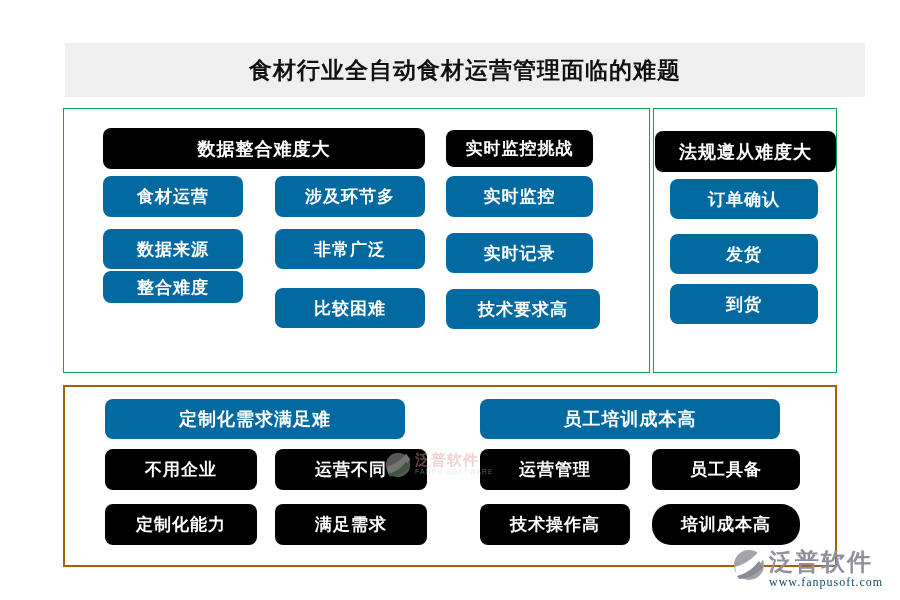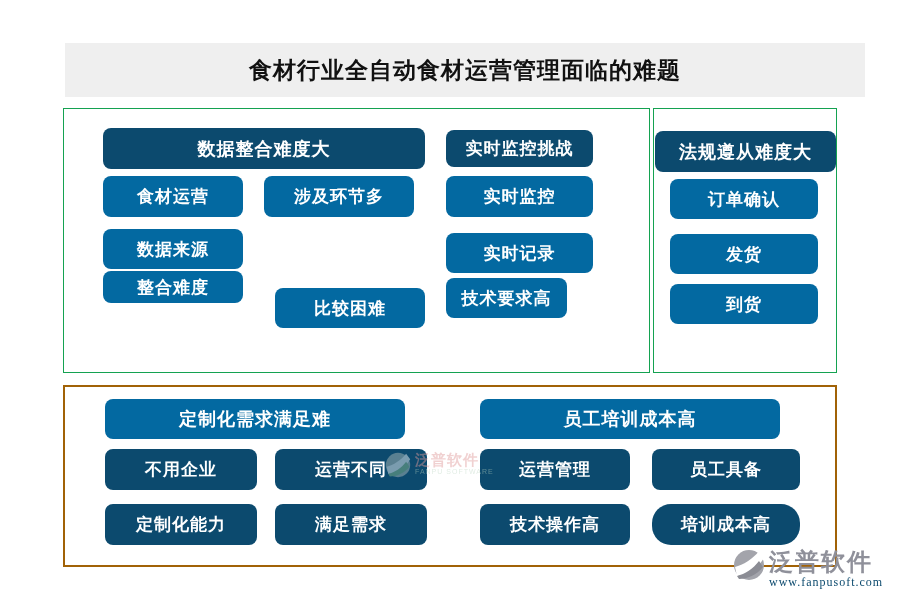--- a/index.html
+++ b/index.html
@@ -16,21 +16,21 @@
   .panel-green{border:1px solid #14a251;}
   .panel-cyan{border:2px solid #a16207;}
   .p1{left:63px;top:108px;width:587px;height:265px;}
   .p2{left:653px;top:108px;width:184px;height:265px;}
   .p3{left:63px;top:385px;width:774px;height:182px;}
   .pill{
     position:absolute;display:flex;align-items:center;justify-content:center;
     color:#ffffff;font-weight:bold;border-radius:8px;font-size:17px;letter-spacing:1px;
     box-sizing:border-box;white-space:nowrap;
   }
-  .green{background:#0c4a6e;}
+  .green{background:#000000;}
   .blue{background:#0369a1;}
   .hdr{font-size:18px;}
   
   .wm{position:absolute;display:flex;align-items:flex-start;z-index:5;}
   .wm-mid{left:385px;top:452px;opacity:0.45;}
   .wm-mid .wm-cn{font-size:15px;color:#e09a9a;font-weight:bold;letter-spacing:1px;line-height:15px;}
   .wm-mid .wm-en{font-size:7px;color:#bcd6c2;letter-spacing:1px;line-height:9px;}
   .wm-br{left:733px;top:549px;}
   .wm-br .wm-cn{font-size:24px;color:#8f909a;font-weight:bold;letter-spacing:2px;line-height:26px;}
   .wm-br .wm-url{font-size:12px;color:#0c4a6e;letter-spacing:1px;line-height:14px;font-family:"Liberation Serif","DejaVu Serif",serif;}
@@ -40,29 +40,30 @@
 </head>
 <body>
 
 <div class="page">
 
   <div class="title-band">食材行业全自动食材运营管理面临的难题</div>
 
   <div class="panel panel-green p1">
     <div class="pill green hdr" style="left:39px;top:19px;width:322px;height:41px;">数据整合难度大</div>
     <div class="pill blue" style="left:39px;top:67px;width:140px;height:41px;">食材运营</div>
-    <div class="pill blue" style="left:200px;top:67px;width:150px;height:41px;">涉及环节多</div>
+    <div class="pill blue" style="left:211px;top:67px;width:150px;height:41px;">涉及环节多</div>
     <div class="pill blue" style="left:39px;top:120px;width:140px;height:40px;">数据来源</div>
+    <div class="pill blue" style="left:211px;top:120px;width:150px;height:40px;">非常广泛</div>
     <div class="pill blue" style="left:39px;top:162px;width:140px;height:32px;">整合难度</div>
     <div class="pill blue" style="left:211px;top:179px;width:150px;height:40px;">比较困难</div>
 
     <div class="pill green hdr" style="left:382px;top:21px;width:147px;height:37px;font-size:17px;">实时监控挑战</div>
     <div class="pill blue" style="left:382px;top:67px;width:147px;height:41px;">实时监控</div>
     <div class="pill blue" style="left:382px;top:124px;width:147px;height:40px;">实时记录</div>
-    <div class="pill blue" style="left:382px;top:169px;width:121px;height:40px;">技术要求高</div>
+    <div class="pill blue" style="left:382px;top:180px;width:154px;height:40px;">技术要求高</div>
   </div>
 
   <div class="panel panel-green p2">
     <div class="pill green hdr" style="left:1px;top:22px;width:181px;height:41px;">法规遵从难度大</div>
     <div class="pill blue" style="left:16px;top:70px;width:148px;height:40px;">订单确认</div>
     <div class="pill blue" style="left:16px;top:125px;width:148px;height:40px;">发货</div>
     <div class="pill blue" style="left:16px;top:175px;width:148px;height:40px;">到货</div>
   </div>
 
   <div class="panel panel-cyan p3">

